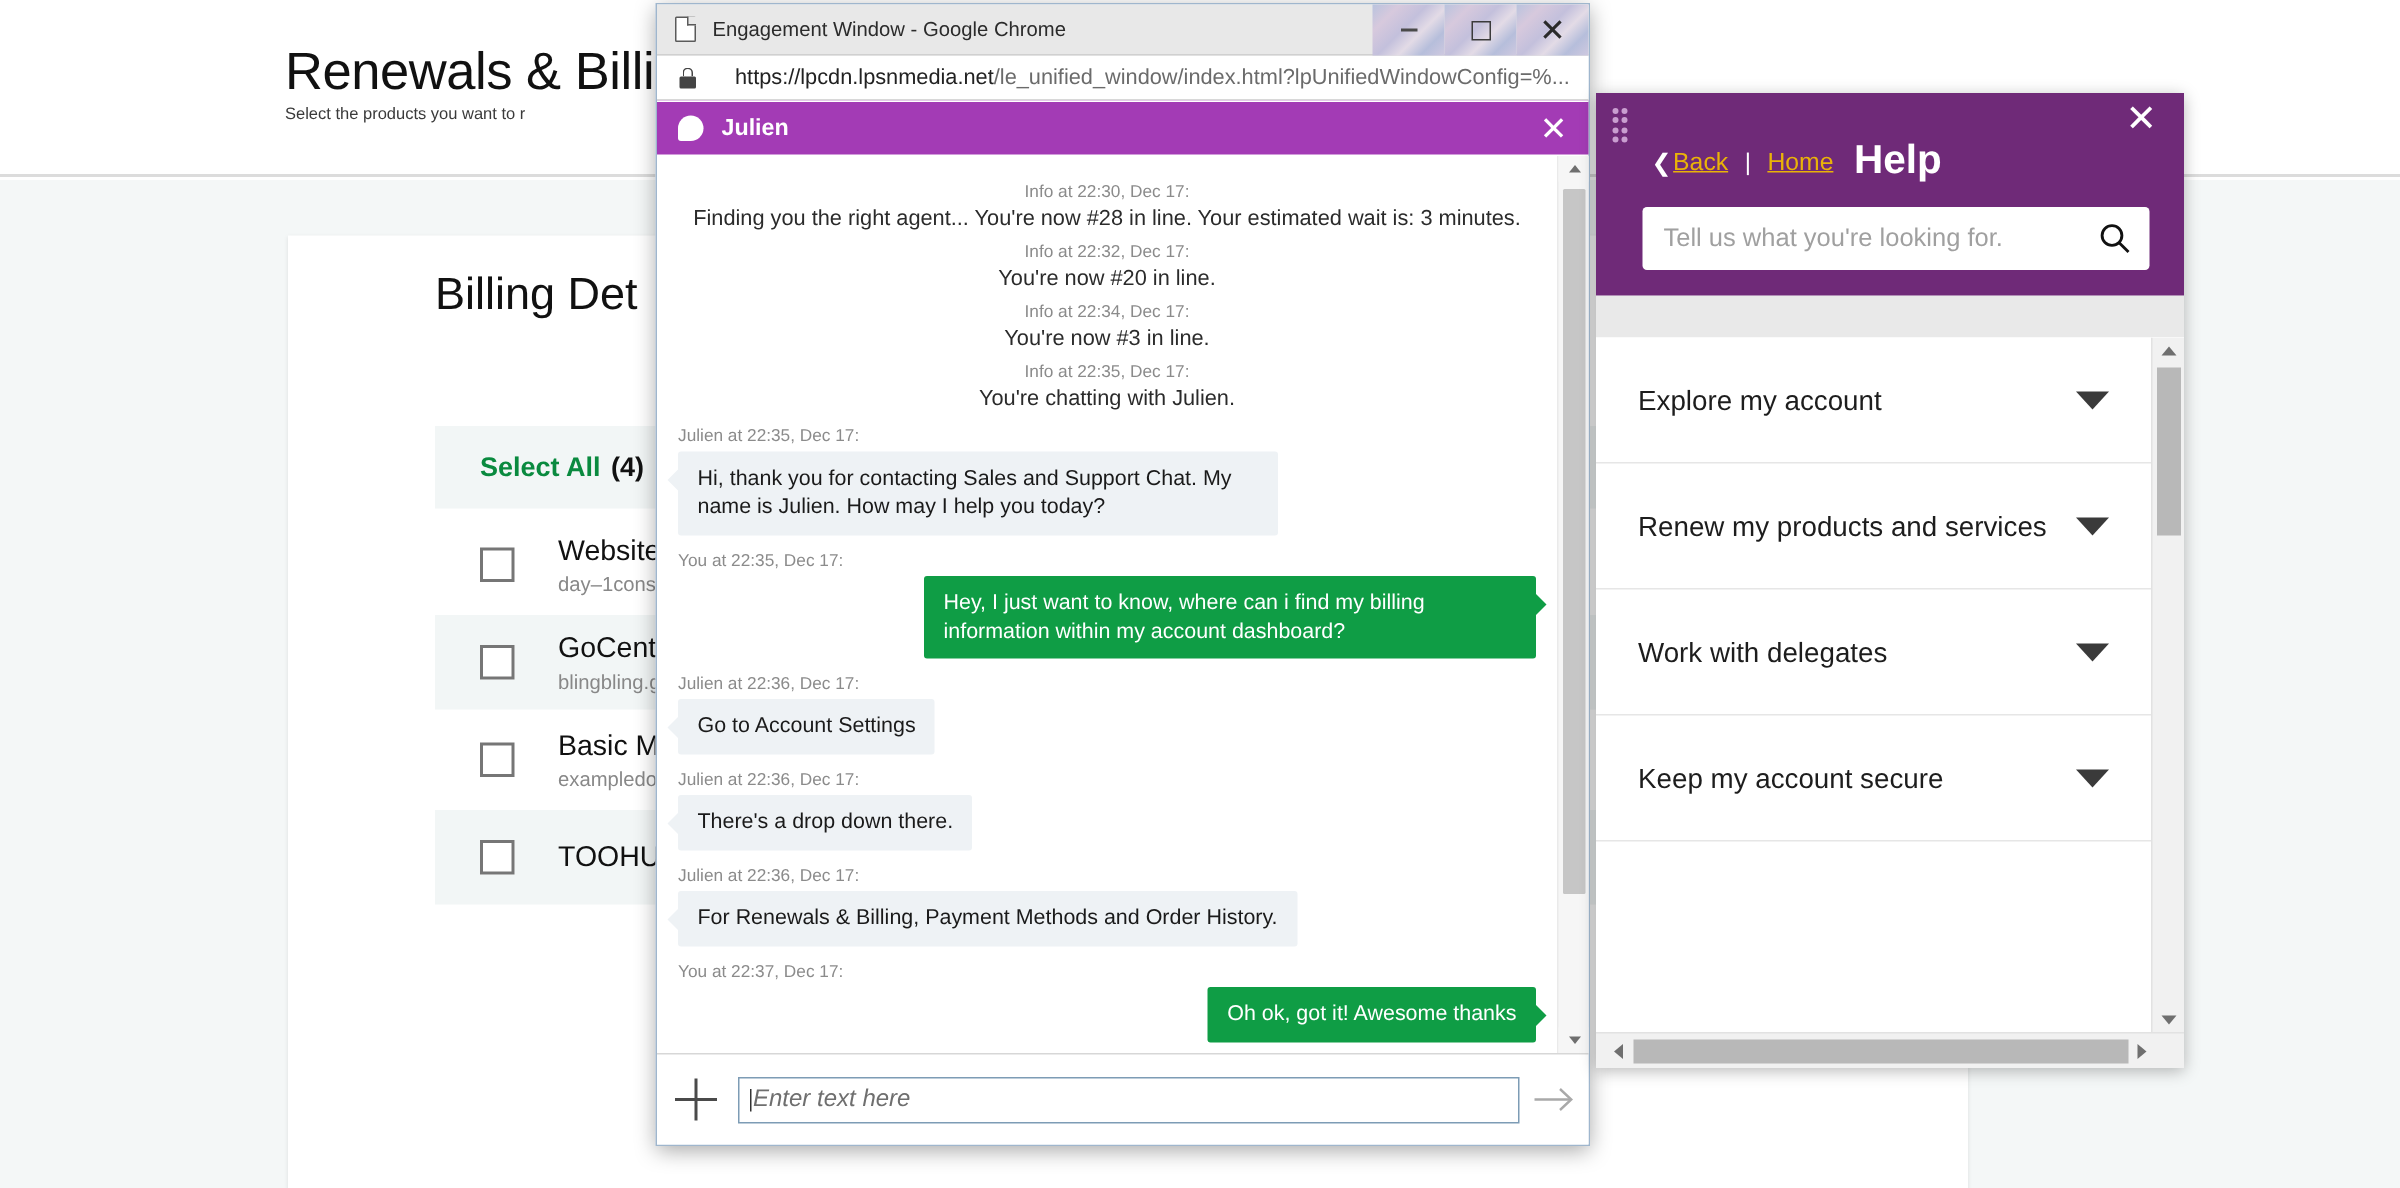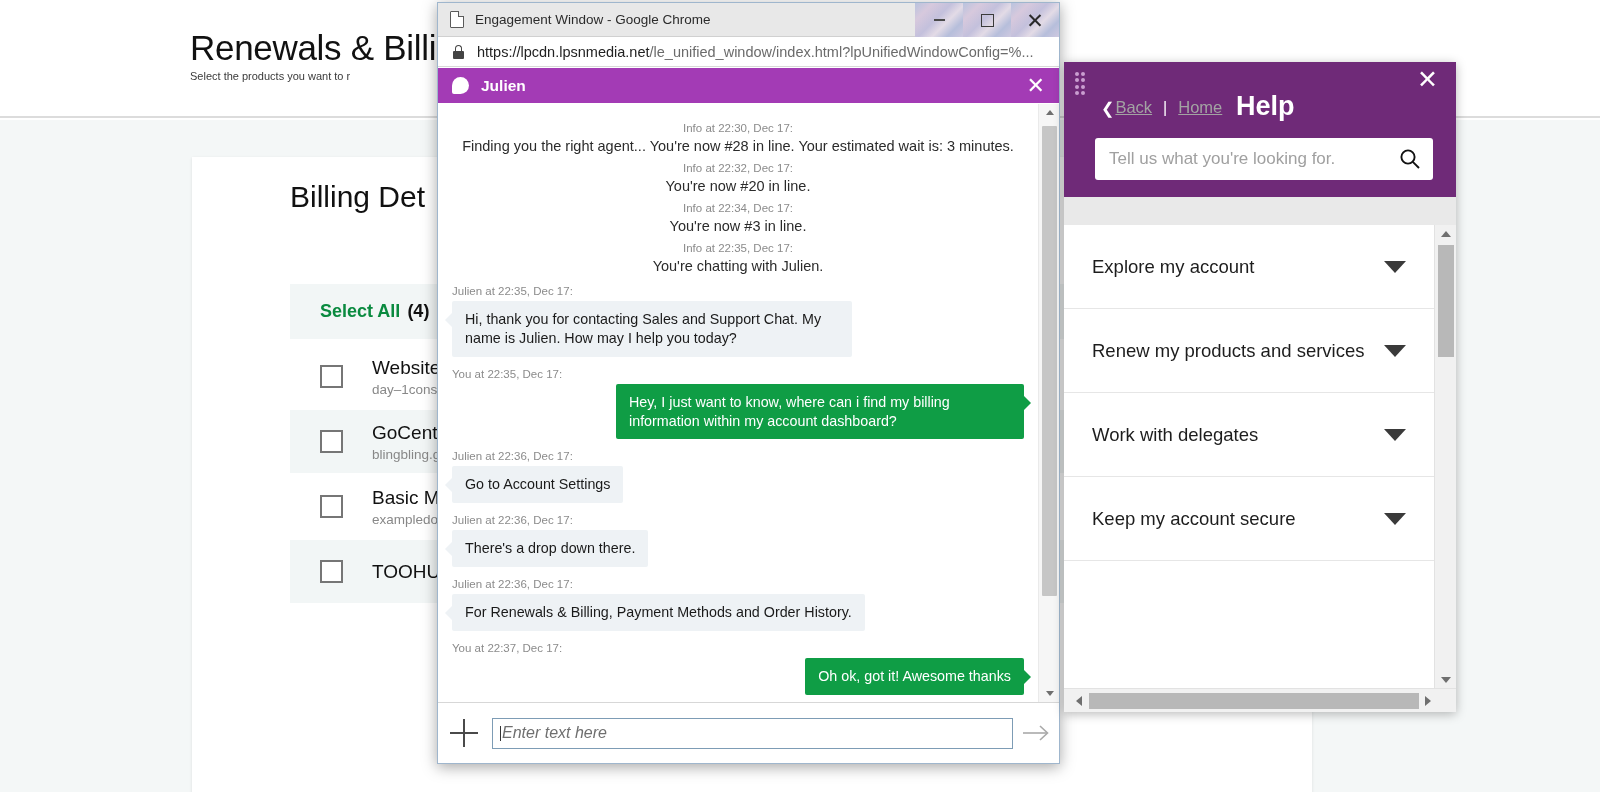--- a/index.html
+++ b/index.html
@@ -107,21 +107,21 @@
   }
   .lock-icon {
     margin-left:15px; width:11px; height:14px; position:relative; flex:0 0 11px;
   }
   .lock-icon .body { position:absolute; bottom:0; left:0; width:11px; height:8px; background:#444; border-radius:1px; }
   .lock-icon .shackle {
     position:absolute; top:0; left:2.2px; width:6.6px; height:6px;
     border:1.6px solid #444; border-bottom:none; border-radius:4px 4px 0 0;
   }
   .url-text {
-    margin-left:13px; font-size:14.5px; white-space:nowrap; overflow:hidden;
+    margin-left:26px; font-size:14.5px; white-space:nowrap; overflow:hidden;
   }
   .url-text .dom { color:#222; }
   .url-text .rest { color:#6b6b6b; }
 
   
   .chat-header {
     height:36px; background:#a33bb5; display:flex; align-items:center;
     position:relative; border-top:1px solid #ffffff;
   }
   .chat-avatar {
@@ -246,21 +246,21 @@
     font-size:25px; font-weight:300; line-height:1; cursor:pointer;
   }
   .help-nav {
     position:absolute; left:37px; top:36px; display:flex; align-items:baseline;
     color:#fff;
   }
   .help-nav .chev {
     font-size:16px; margin-right:1px; position:relative; top:1px;
   }
   .help-nav a {
-    color:#a3a3a3; text-decoration:underline; font-size:16.5px; cursor:pointer;
+    color:#eab308; text-decoration:underline; font-size:16.5px; cursor:pointer;
   }
   .help-nav .sep { margin:0 11px; font-size:16px; color:#fff; }
   .help-title {
     position:absolute; left:172px; top:29px;
     color:#fff; font-size:27px; font-weight:bold;
   }
   .help-search {
     position:absolute; left:31px; top:76px; width:338px; height:42px;
     background:#fff; border-radius:3px; display:flex; align-items:center;
   }

